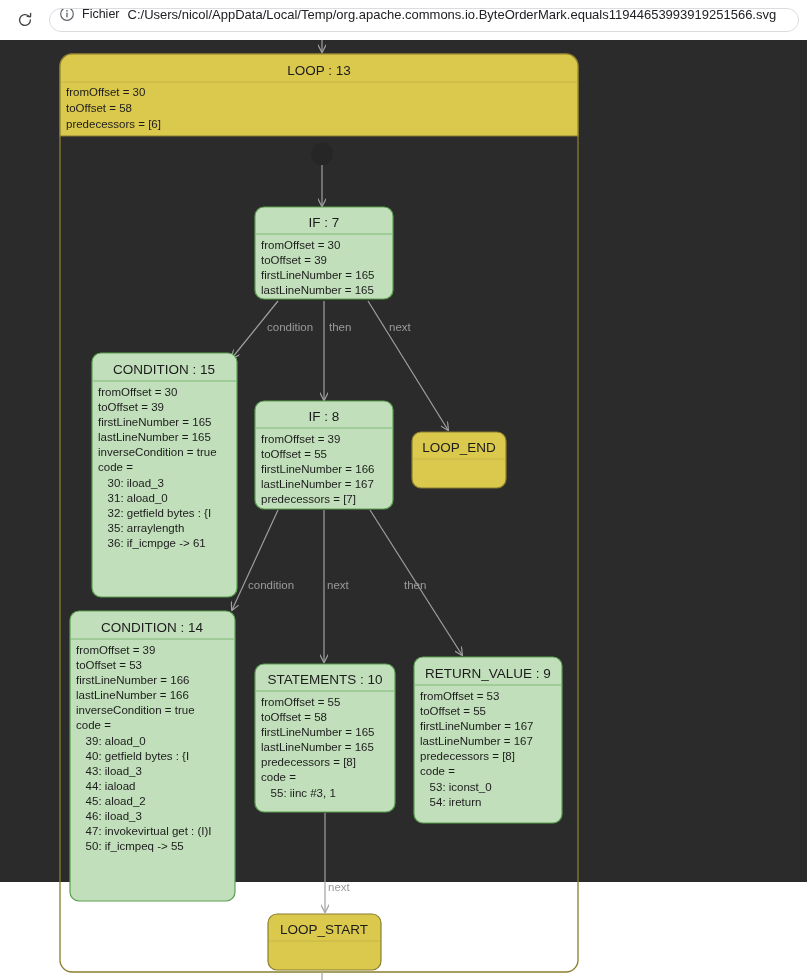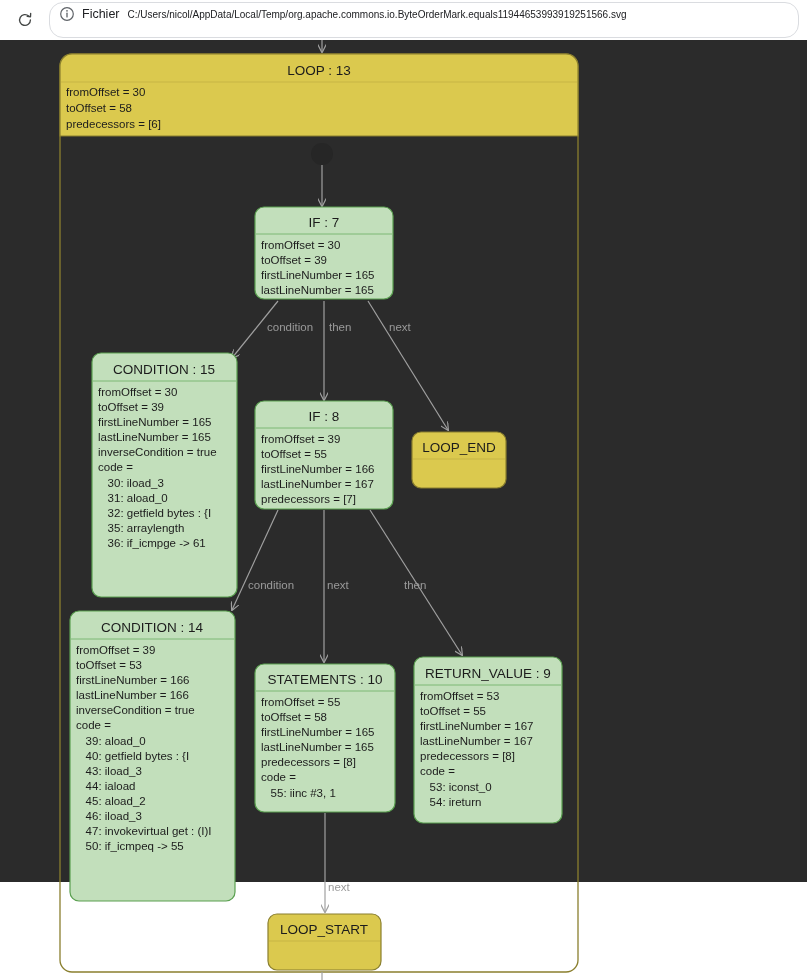--- a/index.html
+++ b/index.html
@@ -24,42 +24,42 @@
   }
   #reload-btn {
     width: 30px; height: 30px;
     display: flex; align-items: center; justify-content: center;
     flex: 0 0 auto;
     margin-left: 4px;
     border-radius: 50%;
   }
   #omnibox {
     flex: 1 1 auto;
-    height: 36px;
+    height: 24px;
     margin-left: 9px;
     margin-right: 2px;
     background: #ffffff;
     border: 1px solid #dadce0;
     border-radius: 14px;
     display: flex; align-items: center;
     box-sizing: border-box;
     padding: 0 10px 12px 9px;
     overflow: hidden;
   }
   #info-icon {
     width: 16px; height: 16px; flex: 0 0 auto;
     margin-right: 7px;
   }
   .omni-scheme {
     font-size: 12.5px; color: #202124;
     white-space: nowrap; flex: 0 0 auto;
     margin-right: 8px;
   }
   .omni-url {
-    font-size: 10px; color: #202124;
+    font-size: 13px; color: #202124;
     white-space: nowrap; overflow: hidden;
   }
 
   
   #graph-canvas {
     position: absolute; left: 0; top: 40px;
     width: 807px; height: 842px;
     background: #2b2b2b;
   }
   #graph-svg { display: block; }

